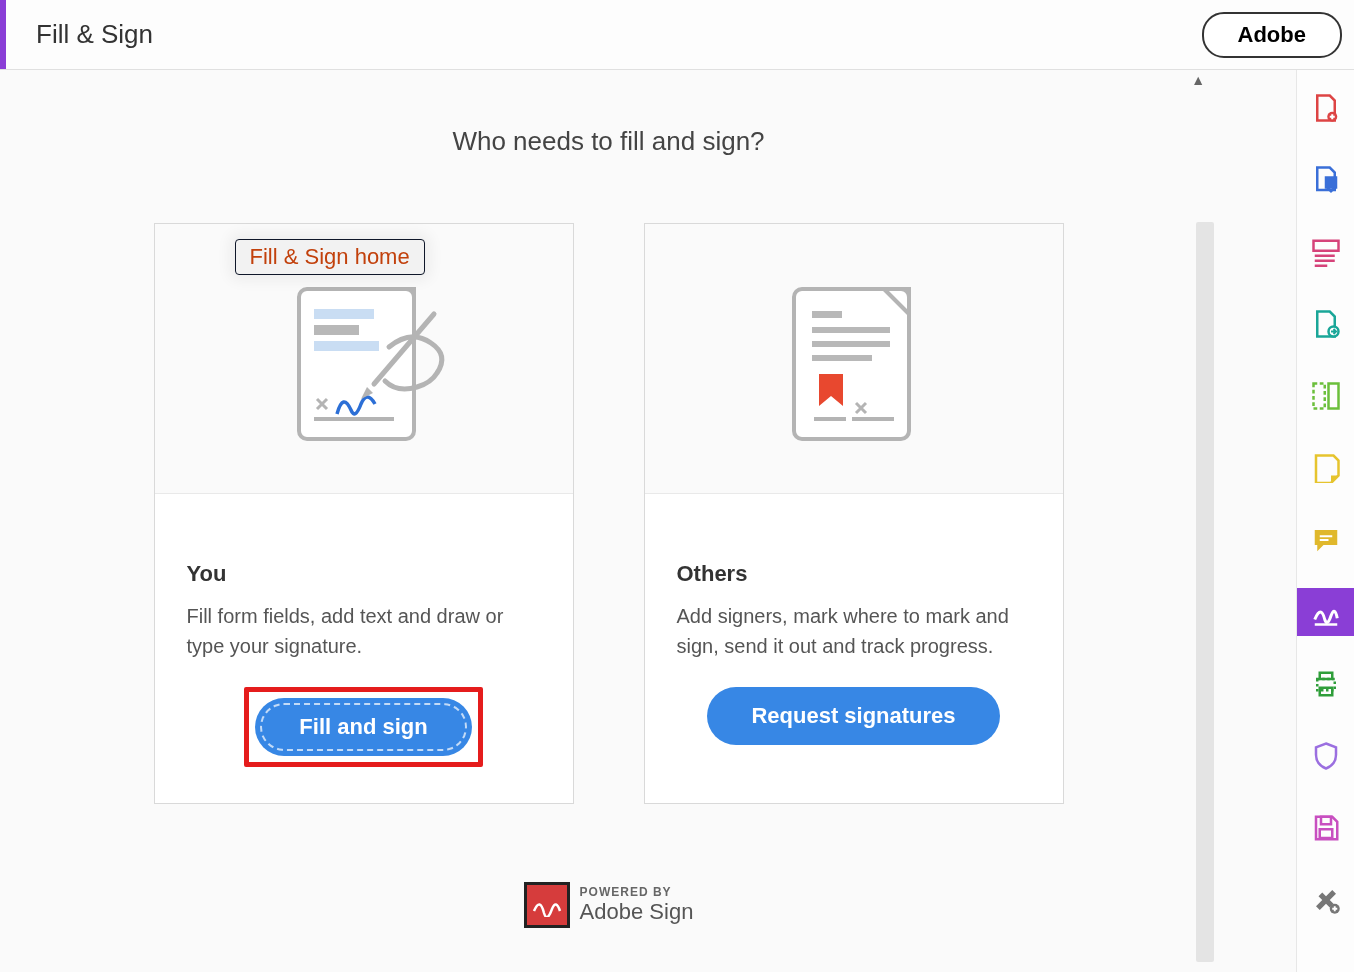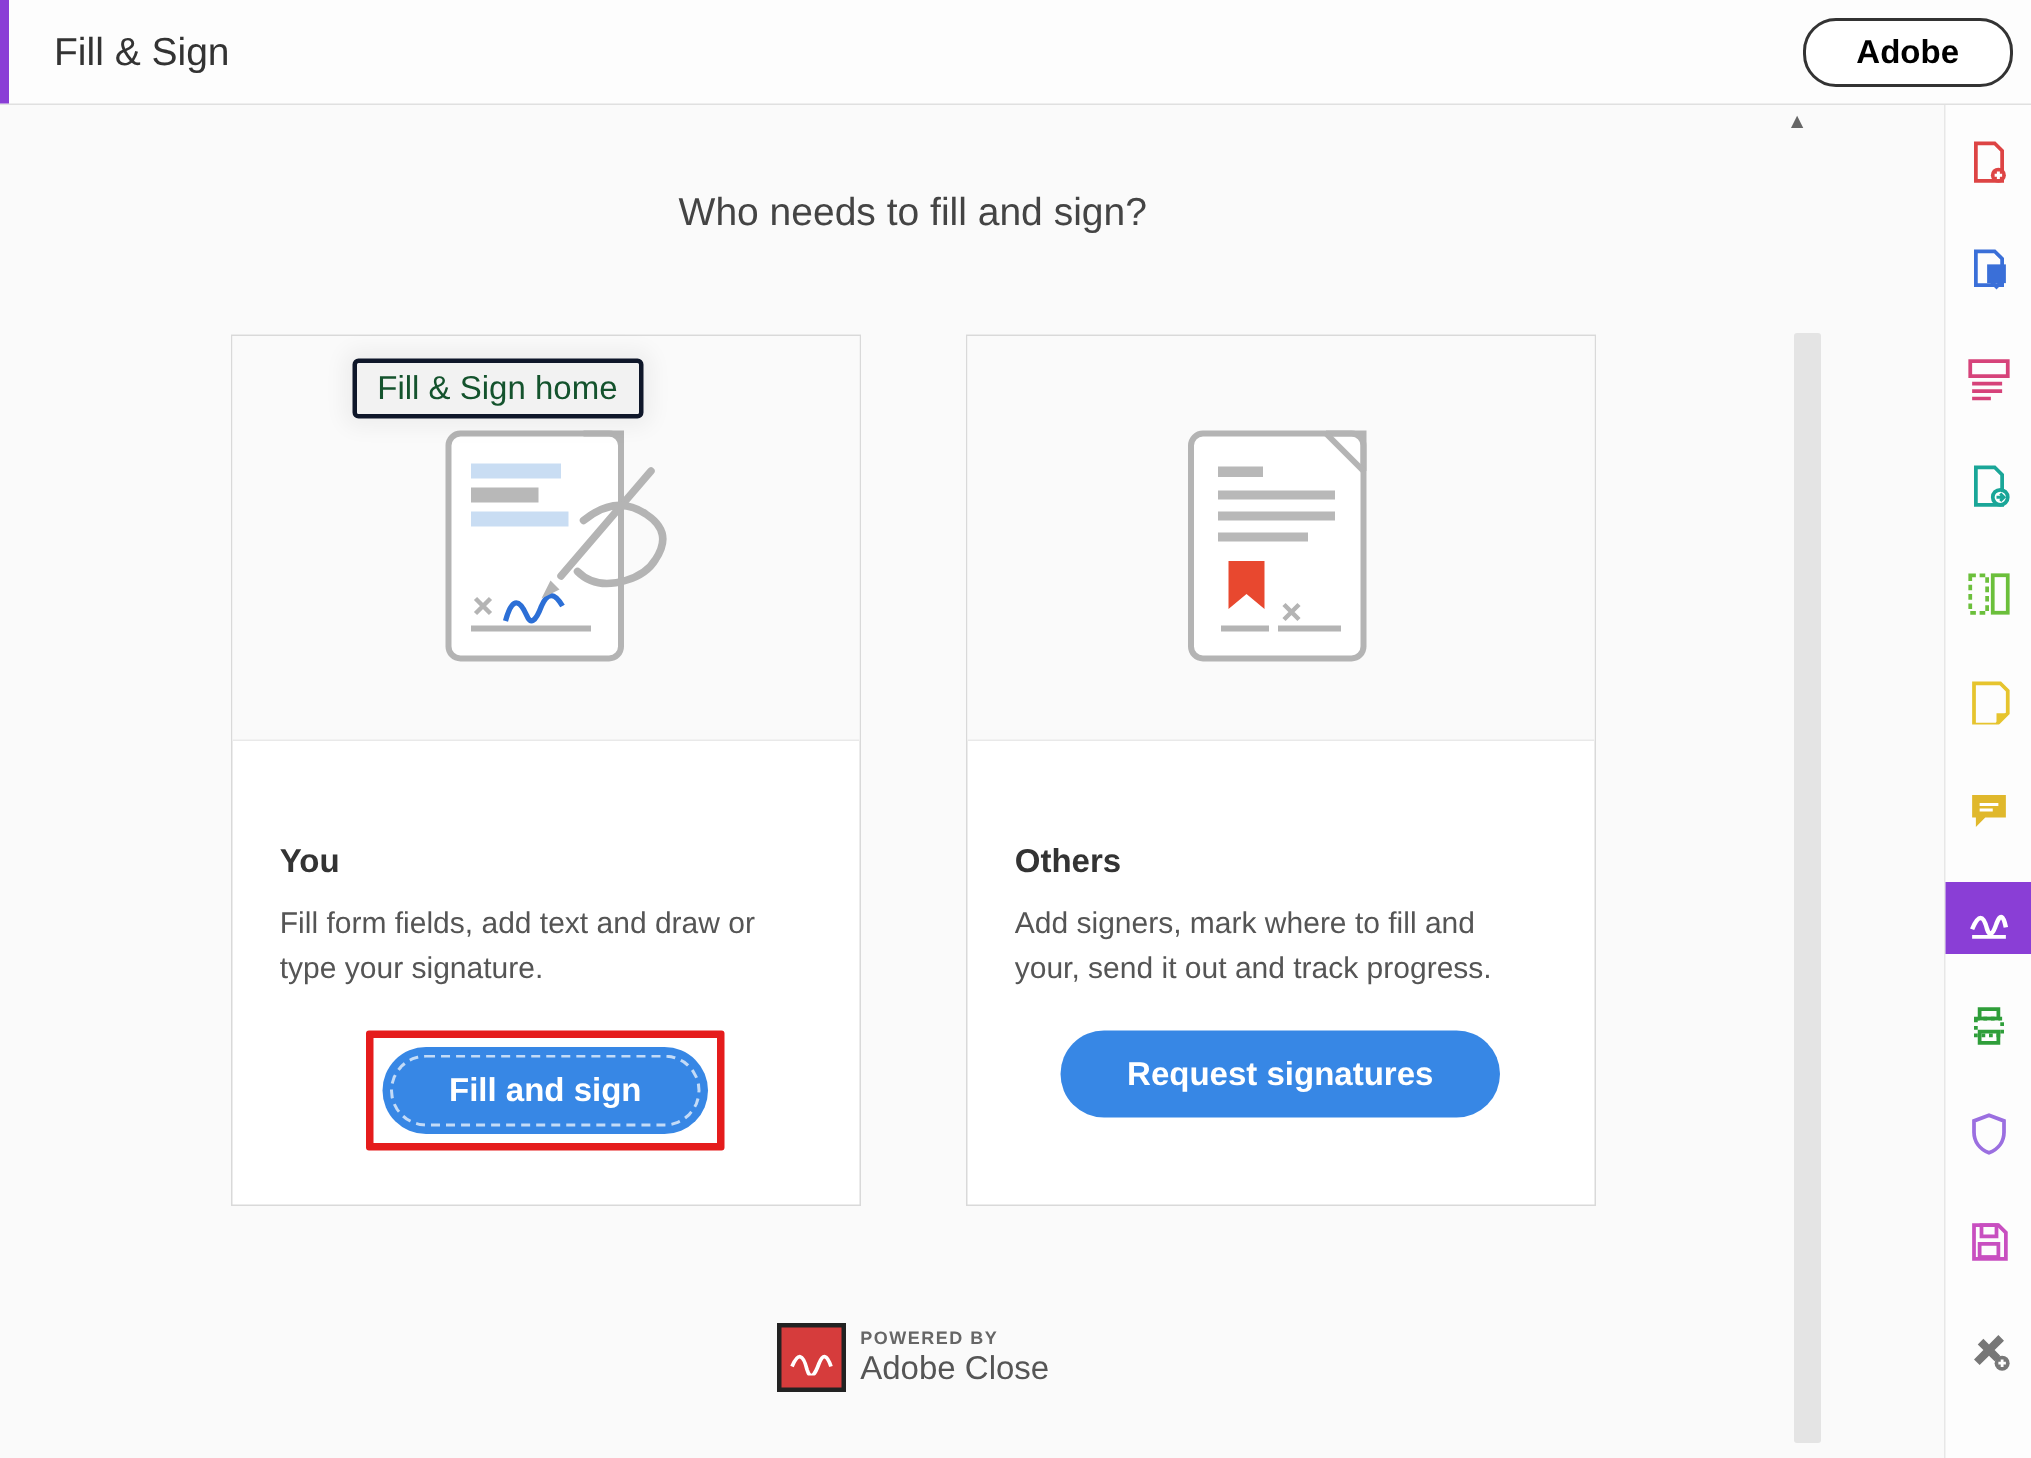--- a/index.html
+++ b/index.html
@@ -98,25 +98,25 @@
     display: flex;
     align-items: center;
     justify-content: center;
     position: relative;
   }
   .tooltip {
     position: absolute;
     top: 15px;
     left: 80px;
     background: #f2f2f2;
-    border: 3px solid #0f172a;
+    border: 1px solid #0f172a;
     border-radius: 4px;
     padding: 4px 14px;
     font-size: 22px;
-    color: #14532d;
+    color: #c2410c;
     box-shadow: 0 0 14px 6px rgba(0,0,0,0.05);
     z-index: 5;
   }
   .card-body {
     padding: 28px 32px 36px;
   }
   .card-title {
     font-size: 22px;
     font-weight: 700;
     color: #333;
@@ -266,38 +266,38 @@
 
           <path d="M55 105 h24 v32 l-12 -10 l-12 10 z" fill="#e8482f"></path>
 
           <path d="M92 134 l10 10 M102 134 l-10 10" stroke="#b4b4b4" stroke-width="3"></path>
           <line x1="88" y1="150" x2="130" y2="150" stroke="#b4b4b4" stroke-width="4"></line>
           <line x1="50" y1="150" x2="82" y2="150" stroke="#b4b4b4" stroke-width="4"></line>
         </svg>
       </div>
       <div class="card-body">
         <div class="card-title">Others</div>
-        <div class="card-desc">Add signers, mark where to fill and your, send it out and track progress.</div>
+        <div class="card-desc">Add signers, mark where to mark and sign, send it out and track progress.</div>
         <div class="card-btn-wrap">
           <button class="pill-btn">Request signatures</button>
         </div>
       </div>
     </div>
 
   </div>
 
   <div class="powered">
     <div class="adobe-badge">
       <svg width="30" height="24" viewBox="0 0 30 24">
         <path d="M2 18 q6 -14 10 2 q3 10 8 -4 q4 -10 8 2" fill="none" stroke="#fff" stroke-width="2.5"></path>
       </svg>
     </div>
     <div class="powered-text">
       <div class="small">POWERED BY</div>
-      <div class="big">Adobe Close</div>
+      <div class="big">Adobe Sign</div>
     </div>
   </div>
 </div>
 
 <div class="sidebar">
   <div class="sidebar-item">
     <svg viewBox="0 0 24 24">
         <path d="M5 2h10l4 4v16H5z" fill="none" stroke="#d44" stroke-width="2"></path>
         <circle cx="17" cy="19" r="4" fill="#d44"></circle>
         <path d="M17 17v4M15 19h4" stroke="#fff" stroke-width="1.6"></path>

